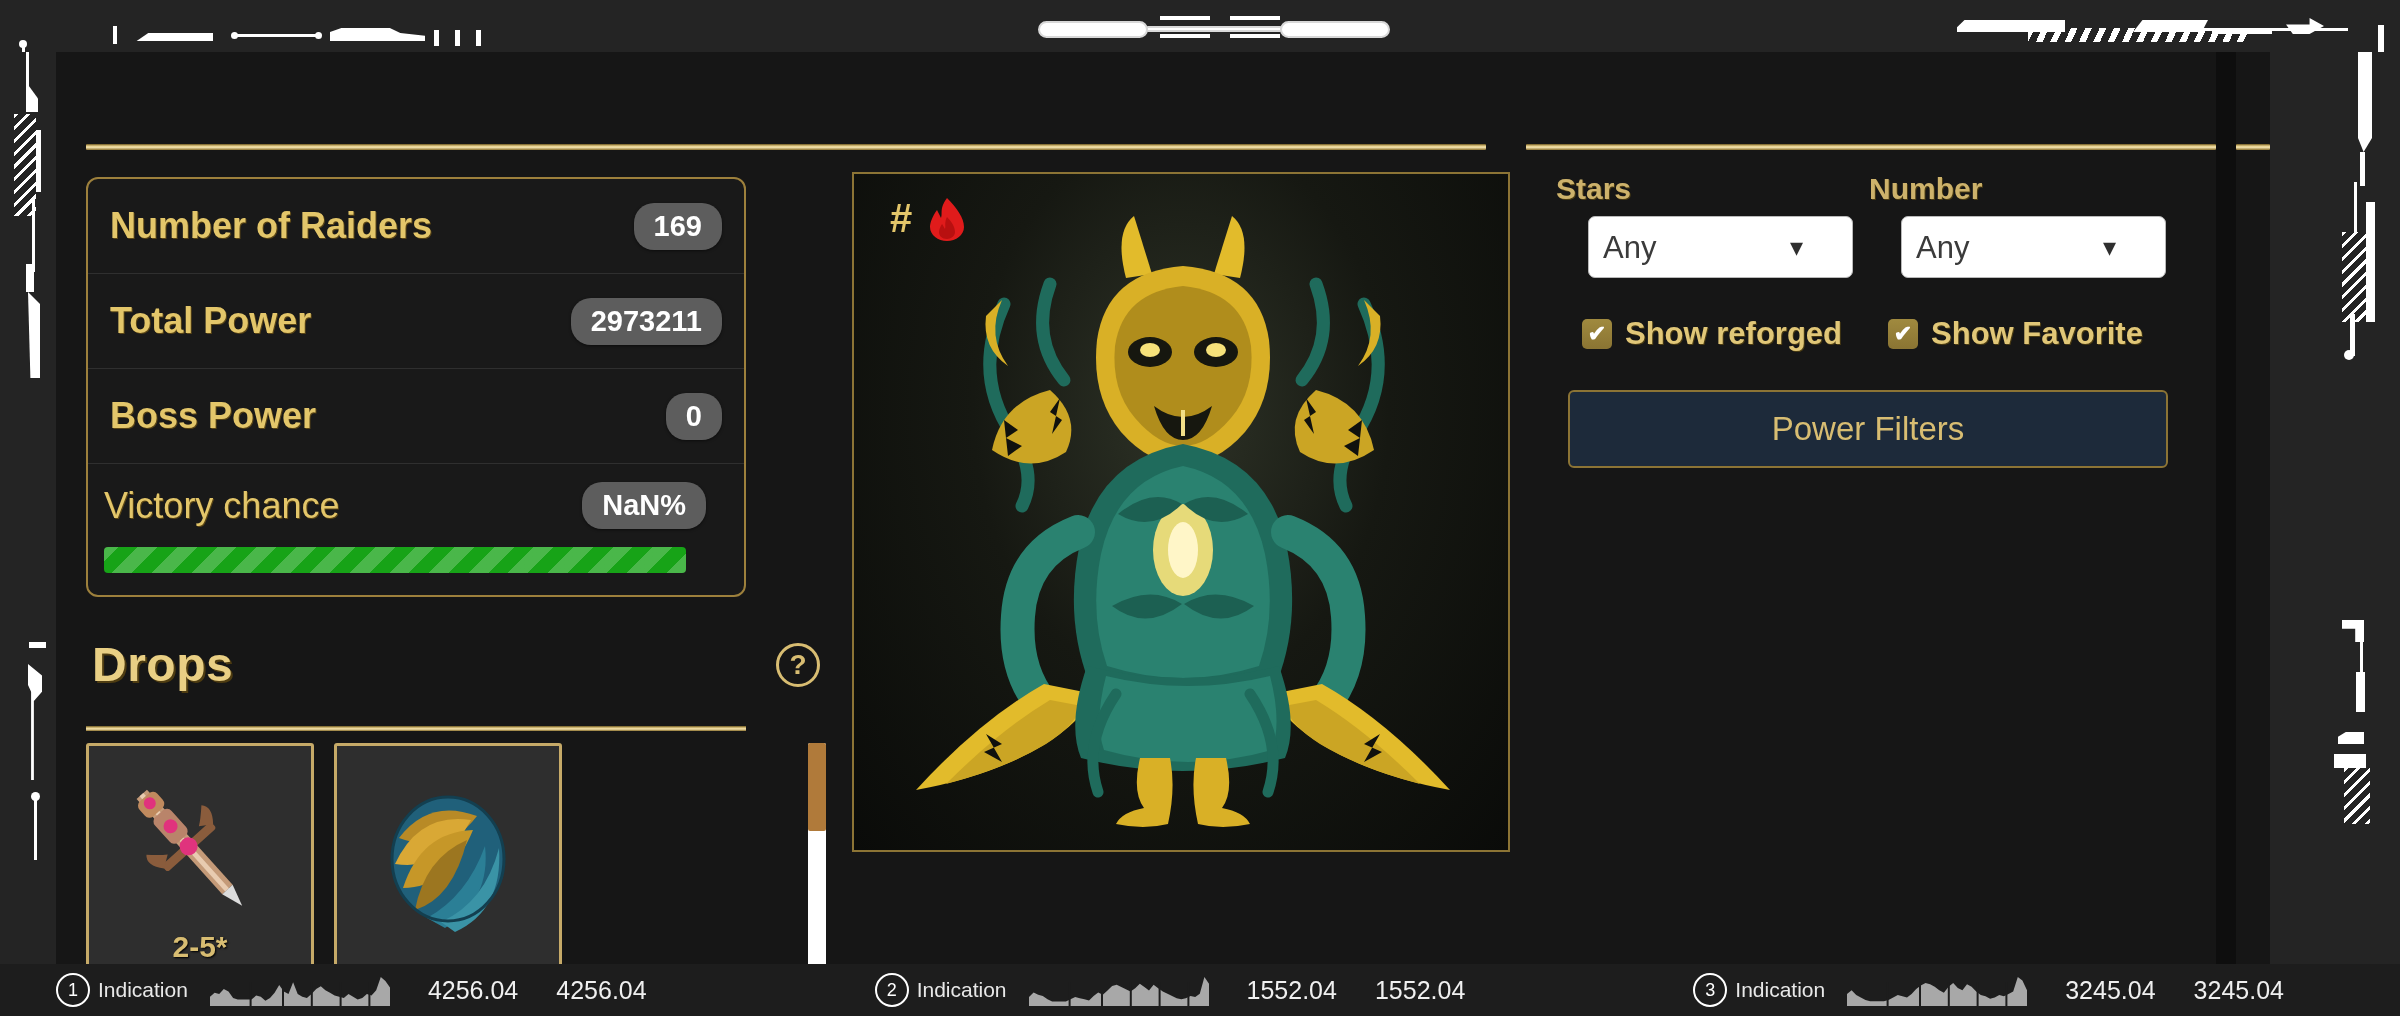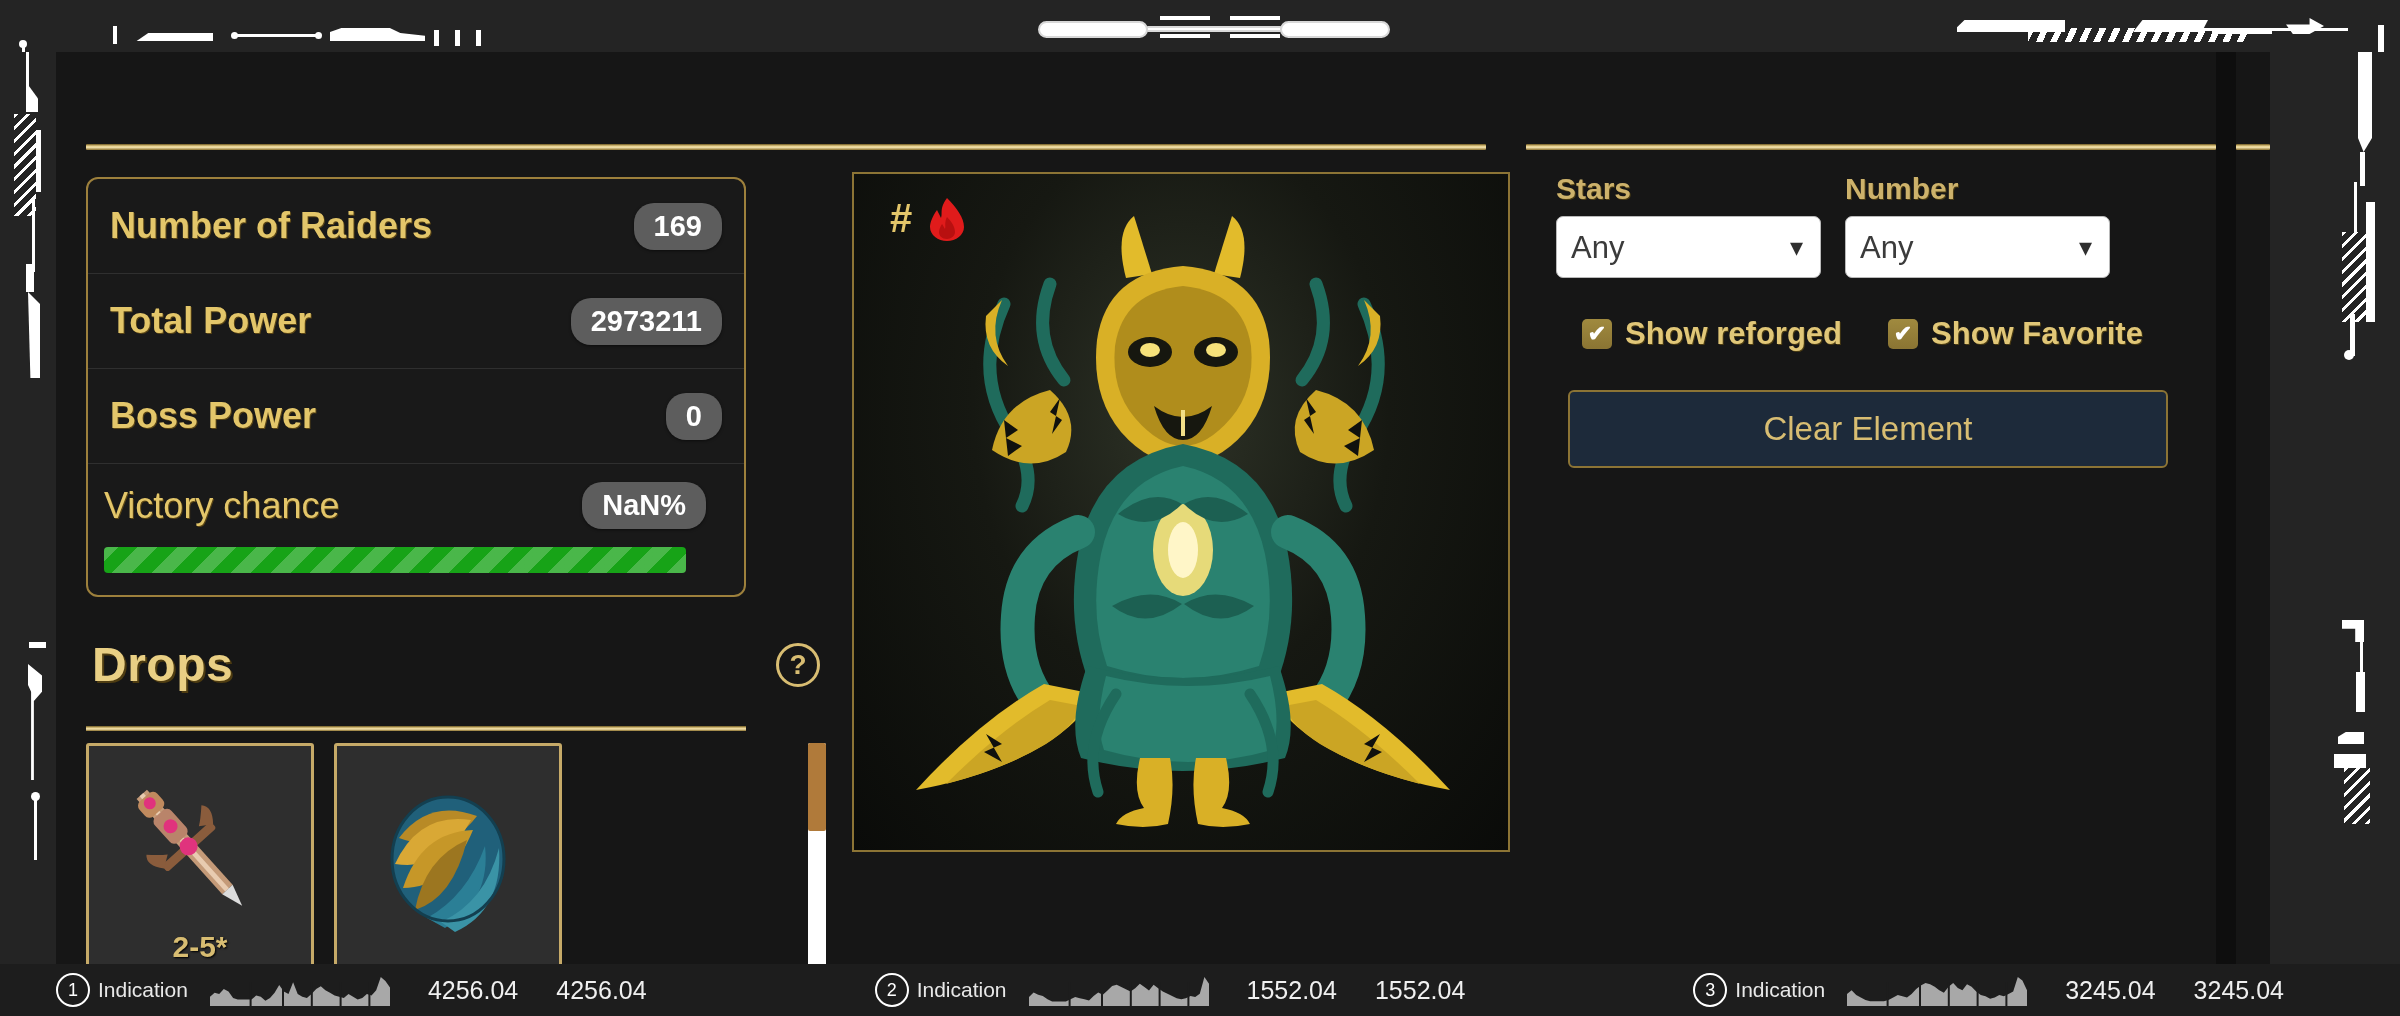--- a/index.html
+++ b/index.html
@@ -130,31 +130,31 @@
   #watermark {
     position: absolute; left: 520px; top: 398px; z-index: 9;
     font-size: 96px; font-weight: normal; letter-spacing: 32px;
     color: transparent; -webkit-text-stroke: 2px rgba(255,255,255,.55);
     white-space: nowrap; pointer-events: none;
     font-family: "Liberation Sans", sans-serif;
   }
 
   
   #filters-panel { position: absolute; left: 1500px; top: 120px; width: 660px; }
-  #filters-row { display: flex; gap: 24px; }
+  #filters-row { display: flex; gap: 48px; }
   .filter-group { width: 265px; }
   .filter-label {
     color: #cdb26b; font-size: 30px; font-weight: bold; margin-bottom: 10px; display: block;
     text-shadow: 1px 1px 0 #4b3c12;
   }
   .filter-select {
     width: 265px; height: 62px; background: #ffffff; border: 1px solid #b9b9b9;
     border-radius: 7px; color: #3b3b3b; font-size: 31px;
     font-family: "Liberation Sans", sans-serif;
-    padding: 0 14px; appearance: none; cursor: pointer;
+    padding: 0 14px; appearance: none; cursor: pointer; margin-left: 32px;
   }
   .select-wrap { position: relative; }
   .select-chev {
     position: absolute; right: 18px; top: 50%; transform: translateY(-50%);
     pointer-events: none; color: #2f2f2f; font-size: 26px; line-height: 1;
   }
   #checkbox-row { display: flex; gap: 46px; margin-top: 38px; padding-left: 26px; }
   .check-item { display: flex; align-items: center; gap: 13px; cursor: pointer; }
   .check-box {
     width: 30px; height: 30px; border-radius: 5px;
@@ -449,21 +449,21 @@
         <div class="check-item">
           <span class="check-box">✔</span>
           <span class="check-label">Show reforged</span>
         </div>
         <div class="check-item">
           <span class="check-box">✔</span>
           <span class="check-label">Show Favorite</span>
         </div>
       </div>
 
-      <div id="clear-filters">Clear Element</div>
+      <div id="clear-filters">Power Filters</div>
     </div>
 
     <div id="right-gap"></div>
   </div>
 
   <div id="edge-right">
     <div class="redact" style="left:88px; top:0px; width:14px; height:100px; clip-path: polygon(0 0, 100% 0, 100% 86%, 40% 100%, 0 86%);"></div>
     <div class="redact" style="left:90px; top:100px; width:5px; height:34px;"></div>
     <div class="redact" style="left:84px; top:130px; width:3px; height:52px;"></div>
     <div class="redact" style="left:96px; top:150px; width:9px; height:120px;"></div>

